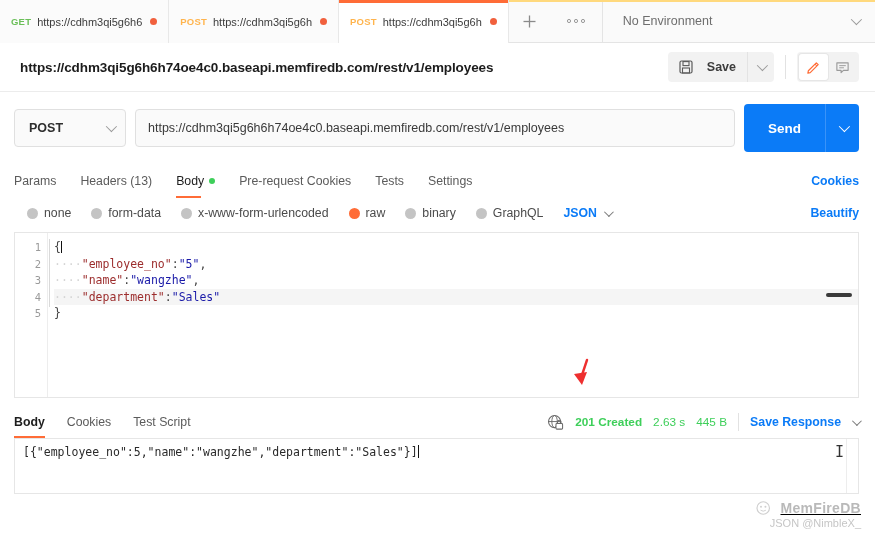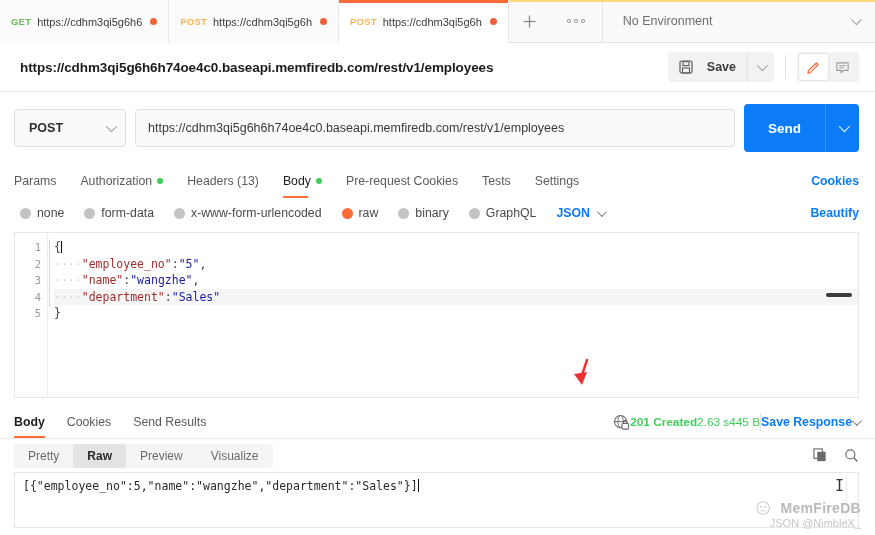--- a/index.html
+++ b/index.html
@@ -126,21 +126,21 @@
   .rtab.active { color:#1d1d1d; }
   .rtab.active::after {
     content:""; position:absolute; left:0; right:14px; bottom:0; height:2px; background:#ff6c37;
   }
   .rtab .gdot { width:6px; height:6px; border-radius:50%; background:#3ecf5a; }
   .link-blue { color:#0b7bf7; font-size:12.3px; font-weight:600; }
   .spacer { flex:1; }
 
   
   .bodytype-row {
-    display:flex; align-items:center; padding: 8px 16px 8px 20px; height:30px;
+    display:flex; align-items:center; padding: 8px 16px 8px 27px; height:30px;
   }
   .radio-item { display:flex; align-items:center; gap:6px; margin-right:20px; font-size:12.3px; color:#4b4b4b; }
   .radio { width:11px; height:11px; border-radius:50%; background:#c4c4c4; }
   .radio.on { background:#ff6c37; }
   .json-sel { display:flex; align-items:center; gap:7px; color:#0b7bf7; font-size:12.3px; font-weight:600; }
   .chev-b { width:7px; height:7px; border-right:1.5px solid #7a7a7a; border-bottom:1.5px solid #7a7a7a;
             transform:rotate(45deg) translateY(-2px); }
 
   
   .editor {
@@ -179,21 +179,21 @@
   
   .resp-head {
     display:flex; align-items:center; padding: 0 16px 0 14px; height:32px;
     margin-top: 8px; position:relative;
   }
   .resp-tab { font-size:12.3px; color:#5b5b5b; margin-right:22px; position:relative; height:32px;
               display:flex; align-items:center; }
   .resp-tab.active { color:#1d1d1d; font-weight:600; }
   .resp-tab.active::after { content:""; position:absolute; left:0; right:0; bottom:0; height:2px; background:#ff6c37; }
   .cnt-green { color:#3ecf5a; }
-  .status-group { display:flex; align-items:center; font-size:11.8px; }
+  .status-group { display:flex; align-items:center; gap:11px; font-size:11.8px; }
   .st-ok { color:#3ecf5a; font-weight:600; }
   .st-dim { color:#3ecf5a; }
   .svdiv { width:1px; height:18px; background:#e2e2e2; }
 
   
   .resp-view {
     display:flex; align-items:center; padding: 0 16px 0 14px; height:34px;
     border-top:1px solid #ececec;
   }
   .seg { display:flex; background:#f5f5f5; border-radius:4px; padding:0; height:24px; align-items:center; }
@@ -210,21 +210,21 @@
     padding: 6px 8px 0 8px;
     font-family:"DejaVu Sans Mono", monospace; font-size:11.5px; color:#2a2a2a;
     overflow:hidden;
   }
   .caret2 { display:inline-block; width:1.5px; height:13px; background:#111; vertical-align:-2px; margin-left:0; }
   .resp-rightbar { position:absolute; right:0; top:0; bottom:0; width:12px; border-left:1px solid #ededed; }
   .ibeam { position:absolute; right:14px; top:4px; font-family:"DejaVu Sans Mono", monospace; color:#333; font-size:15px; }
 
   
   .watermark { position:absolute; right:14px; bottom:6px; text-align:right; pointer-events:none; }
-  .wm-top { display:flex; align-items:flex-start; justify-content:flex-end; gap:6px; }
+  .wm-top { display:flex; align-items:flex-start; justify-content:flex-end; gap:6px;text-decoration:underline; }
   .wm-name { font-size:14px; font-weight:700; color:#b9b9b9; letter-spacing:.3px; }
   .wm-sub { font-size:11px; color:#c6c6c6; margin-top:1px; }
 </style>
 </head>
 <body>
 
 <div class="app">
 
   <div class="tabbar">
     <div class="topline"></div>
@@ -317,24 +317,20 @@
         <span class="chev-w"></span>
       </div>
     </div>
   </div>
 
   <div class="req-tabs">
     <div class="rtab">
       <span>Params</span>
     </div>
     <div class="rtab">
-      <span>Authorization</span>
-      <span class="gdot"></span>
-    </div>
-    <div class="rtab">
       <span>Headers (13)</span>
     </div>
     <div class="rtab active">
       <span>Body</span>
       <span class="gdot"></span>
     </div>
     <div class="rtab">
       <span>Pre-request Cookies</span>
     </div>
     <div class="rtab">
@@ -405,59 +401,40 @@
   </svg>
 
   <div class="resp-head">
     <div class="resp-tab active">
       <span>Body</span>
     </div>
     <div class="resp-tab">
       <span>Cookies</span>
     </div>
     <div class="resp-tab">
-      <span>Send Results</span>
+      <span>Test Script</span>
     </div>
     <div class="spacer"></div>
     <div class="status-group">
       <svg width="17" height="17" viewBox="0 0 18 18">
         <circle cx="8" cy="8" r="6.4" fill="none" stroke="#6a6a6a" stroke-width="1.15"></circle>
         <ellipse cx="8" cy="8" rx="2.9" ry="6.4" fill="none" stroke="#6a6a6a" stroke-width="1"></ellipse>
         <line x1="1.7" y1="8" x2="14.3" y2="8" stroke="#6a6a6a" stroke-width="1"></line>
         <rect x="9.5" y="10" width="7" height="6" rx="1" fill="#fff" stroke="#6a6a6a" stroke-width="1.1"></rect>
         <path d="M11.2 10 v-1.6 a1.8 1.8 0 0 1 3.6 0 V10" fill="none" stroke="#6a6a6a" stroke-width="1.1"></path>
       </svg>
       <span class="st-ok">201 Created</span>
       <span class="st-dim">2.63 s</span>
       <span class="st-dim">445 B</span>
       <span class="svdiv"></span>
       <span class="link-blue">Save Response</span>
       <span class="chev-b"></span>
     </div>
   </div>
 
-  <div class="resp-view">
-    <div class="seg">
-      <div class="seg-item">Pretty</div>
-      <div class="seg-item sel">Raw</div>
-      <div class="seg-item">Preview</div>
-      <div class="seg-item">Visualize</div>
-    </div>
-    <div class="spacer"></div>
-    <div style="display:flex;align-items:center;gap:16px;">
-      <svg width="15" height="15" viewBox="0 0 16 16">
-        <rect x="1" y="1" width="9" height="10" fill="none" stroke="#6a6a6a" stroke-width="1.2"></rect>
-        <rect x="4.5" y="4" width="9" height="10" fill="#6a6a6a"></rect>
-      </svg>
-      <svg width="15" height="15" viewBox="0 0 16 16">
-        <circle cx="6.8" cy="6.8" r="4.8" fill="none" stroke="#6a6a6a" stroke-width="1.25"></circle>
-        <line x1="10.4" y1="10.4" x2="14.3" y2="14.3" stroke="#6a6a6a" stroke-width="1.45"></line>
-      </svg>
-    </div>
-  </div>
 
   <div class="resp-body">
     <span>[{"employee_no":5,"name":"wangzhe","department":"Sales"}]</span><span class="caret2"></span>
     <div class="ibeam">I</div>
     <div class="resp-rightbar"></div>
   </div>
 
   <div class="watermark">
     <div class="wm-top">
       <svg width="20" height="16" viewBox="0 0 22 18">

